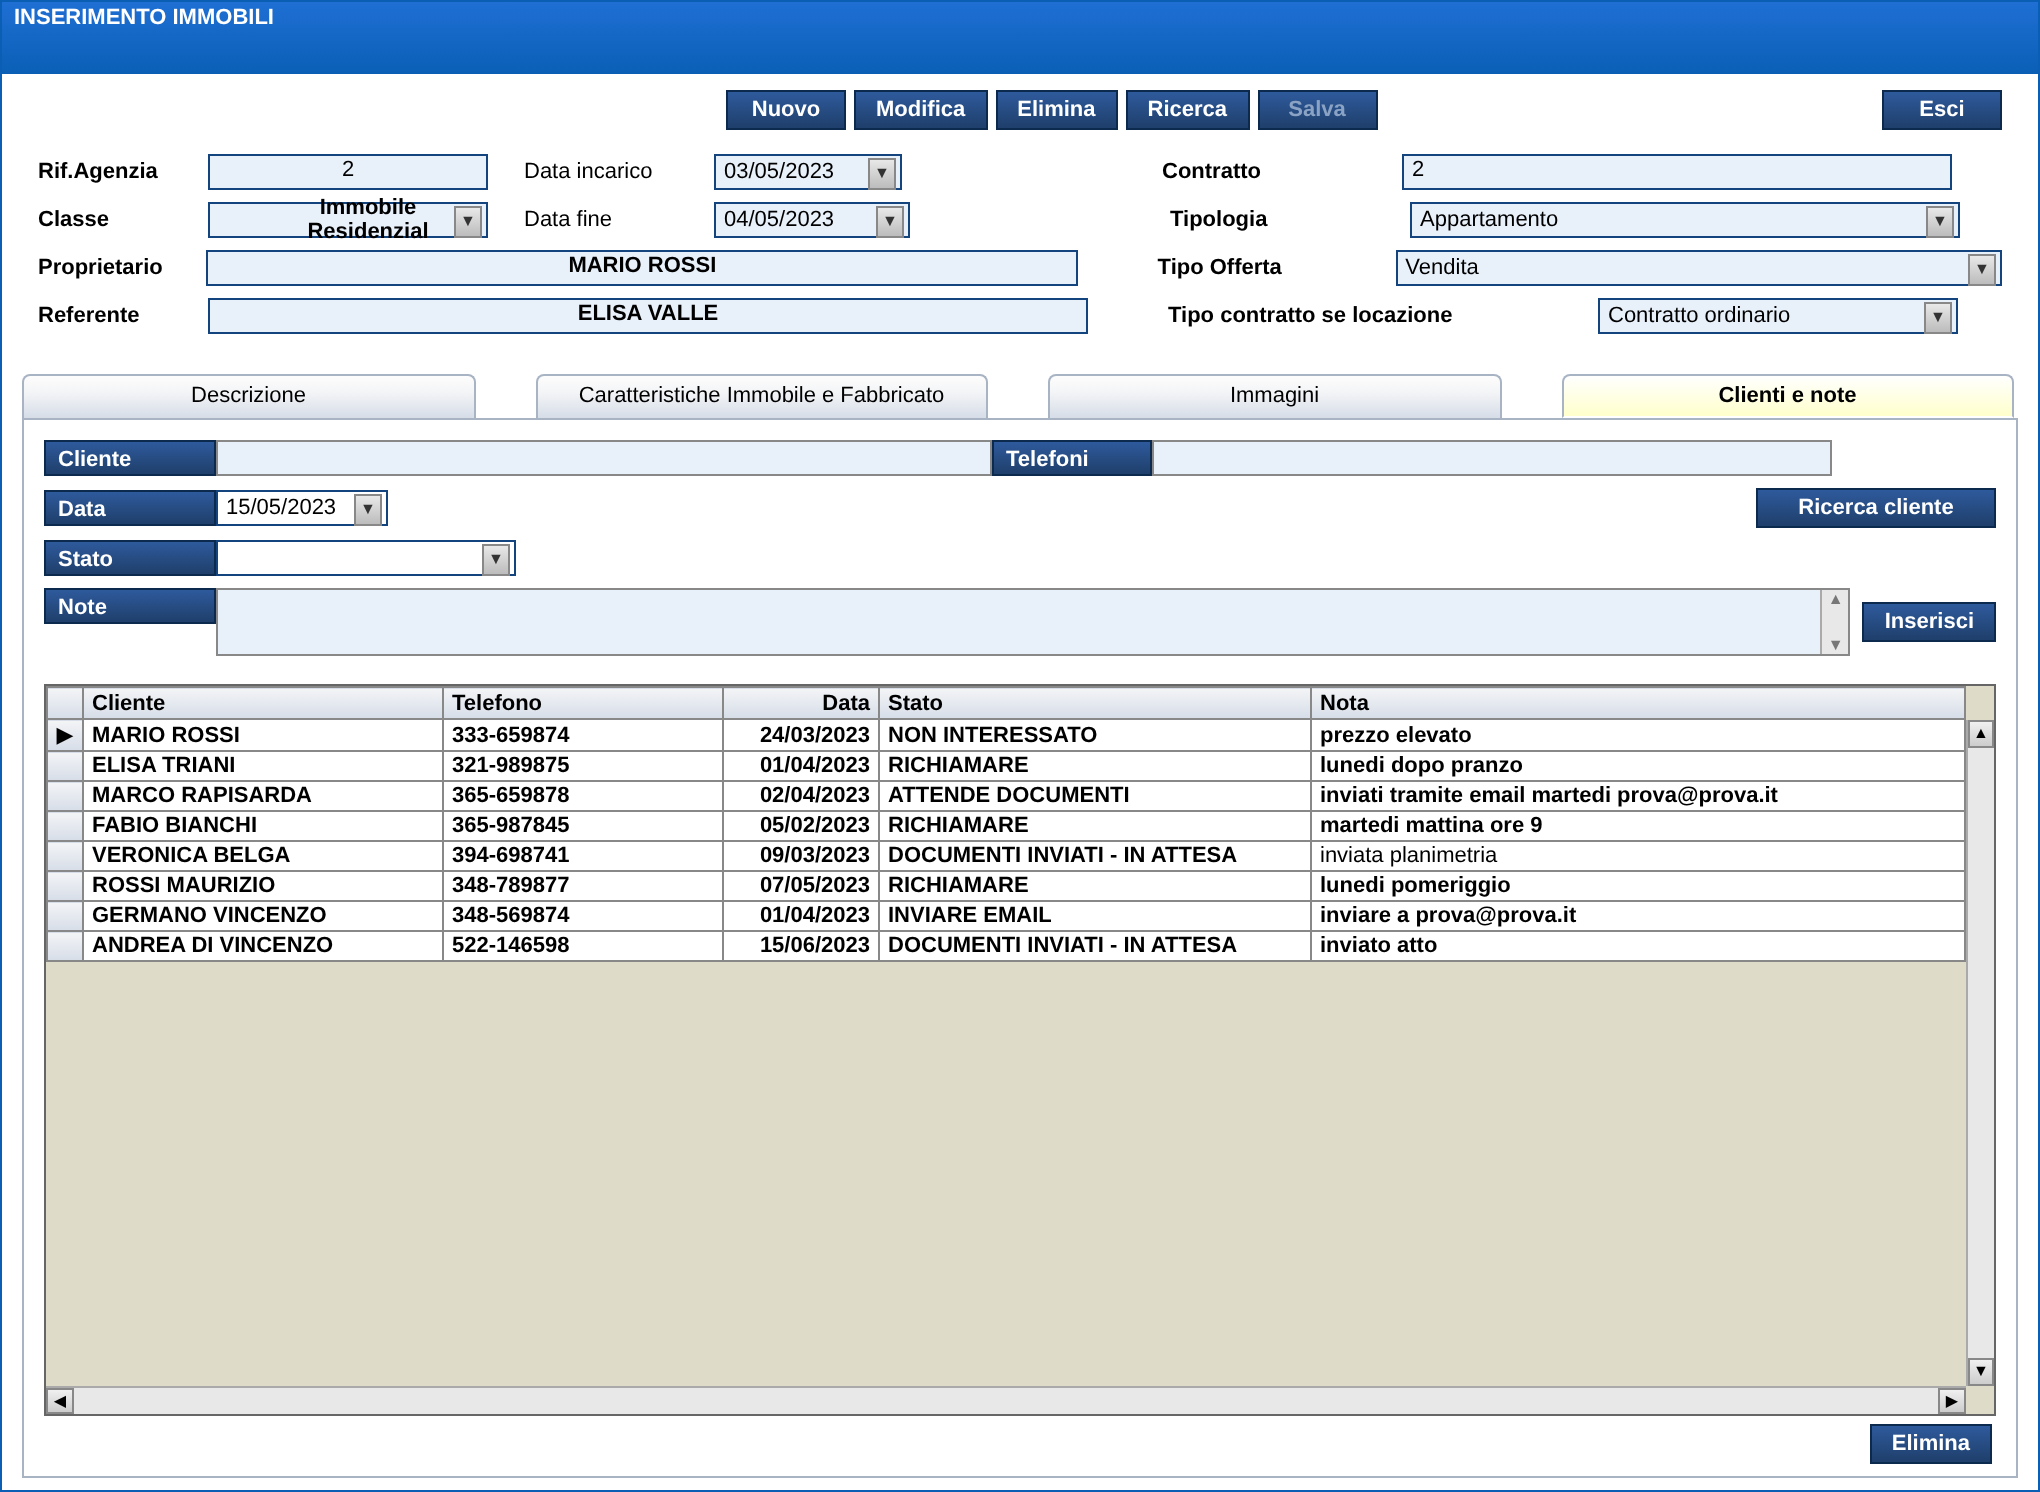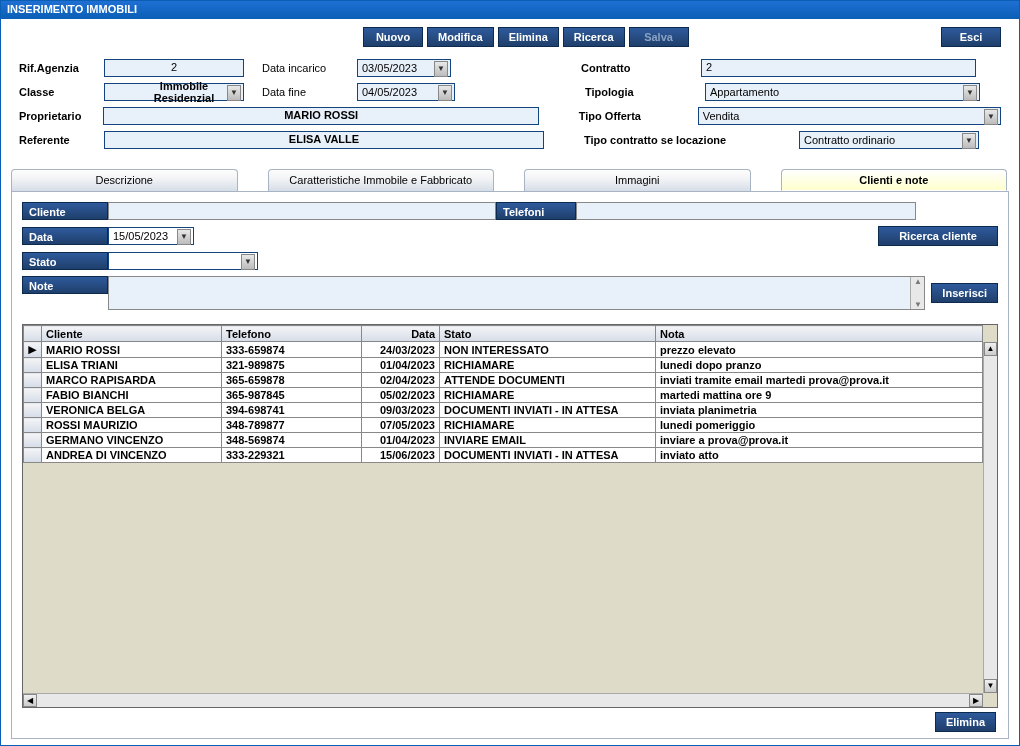--- a/index.html
+++ b/index.html
@@ -16,21 +16,21 @@
     border: 1px solid #0a5fb5;
     display: flex;
     flex-direction: column;
   }
   .titlebar {
     background: linear-gradient(#1f6fd4, #0a5fb5);
     color: #fff;
     font-weight: bold;
     font-size: 11px;
     padding: 2px 6px;
-    height: 18px;
+    height: 36px;
   }
   .content {
     flex: 1;
     background: #fff;
     display: flex;
     flex-direction: column;
   }
   .toolbar-row {
     display: flex;
     align-items: center;
@@ -424,42 +424,42 @@
                   <td class="num" style="font-weight: bold;">05/02/2023</td>
                   <td style="font-weight: bold;">RICHIAMARE</td>
                   <td style="font-weight: bold;">martedi mattina ore 9</td>
                 </tr>
                 <tr>
                   <td class="rowhead"></td>
                   <td style="font-weight: bold;">VERONICA BELGA</td>
                   <td style="font-weight: bold;">394-698741</td>
                   <td class="num" style="font-weight: bold;">09/03/2023</td>
                   <td style="font-weight: bold;">DOCUMENTI  INVIATI - IN ATTESA</td>
-                  <td style="font-weight: bold;">inviata  planimetria</td>
+                  <td style="font-weight: normal;">inviata  planimetria</td>
                 </tr>
                 <tr>
                   <td class="rowhead"></td>
                   <td style="font-weight: bold;">ROSSI MAURIZIO</td>
                   <td style="font-weight: bold;">348-789877</td>
                   <td class="num" style="font-weight: bold;">07/05/2023</td>
                   <td style="font-weight: bold;">RICHIAMARE</td>
                   <td style="font-weight: bold;">lunedi pomeriggio</td>
                 </tr>
                 <tr>
                   <td class="rowhead"></td>
                   <td style="font-weight: bold;">GERMANO VINCENZO</td>
                   <td style="font-weight: bold;">348-569874</td>
                   <td class="num" style="font-weight: bold;">01/04/2023</td>
                   <td style="font-weight: bold;">INVIARE EMAIL</td>
                   <td style="font-weight: bold;">inviare a prova@prova.it</td>
                 </tr>
                 <tr>
                   <td class="rowhead"></td>
                   <td style="font-weight: bold;">ANDREA DI VINCENZO</td>
-                  <td style="font-weight: bold;">333-229321</td>
+                  <td style="font-weight: bold;">522-146598</td>
                   <td class="num" style="font-weight: bold;">15/06/2023</td>
                   <td style="font-weight: bold;">DOCUMENTI  INVIATI - IN ATTESA</td>
                   <td style="font-weight: bold;">inviato atto</td>
                 </tr>
               </tbody>
           </table>
           <div class="after-rows"></div>
         </div>
         <div class="grid-vscroll"></div>
         <div class="grid-hscroll"></div>

